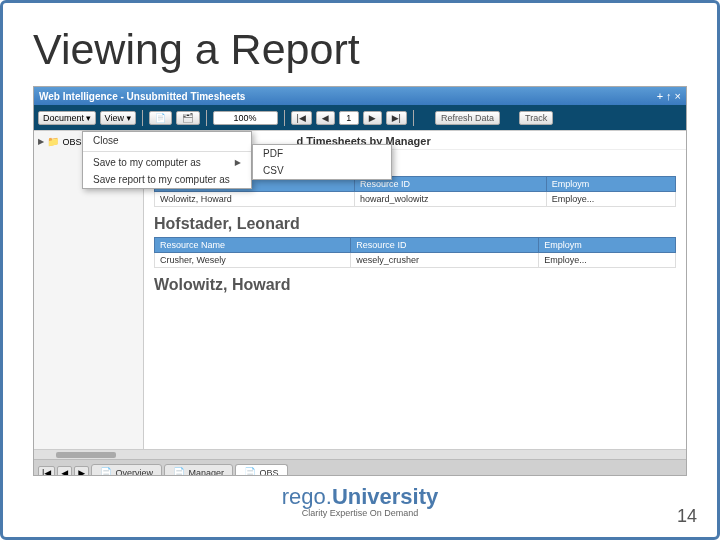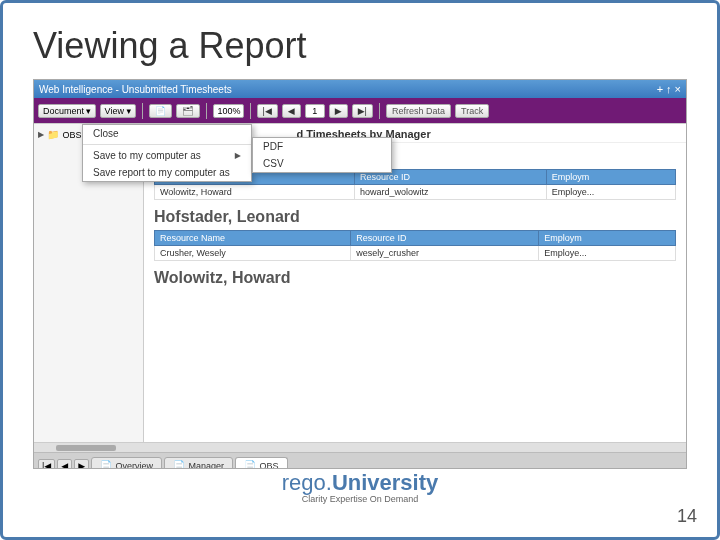--- a/index.html
+++ b/index.html
@@ -9,21 +9,21 @@
       background: #fff;
       font-family: Arial, sans-serif;
       border: 3px solid #4a7aad;
       border-radius: 6px;
       overflow: hidden;
       position: relative;
     }
 
     
     .page-title {
-      font-size: 36px;
+      font-size: 43px;
       font-weight: 300;
       color: #333;
       padding: 22px 30px 12px 30px;
     }
 
     
     .screenshot-container {
       margin: 0 30px;
       border: 1px solid #aaa;
       background: #e8e8e8;
@@ -36,27 +36,27 @@
     .win-titlebar {
       background: linear-gradient(to bottom, #5b9bd5, #3a7abf);
       color: #fff;
       font-size: 10px;
       padding: 2px 5px;
       display: flex;
       align-items: center;
       justify-content: space-between;
       height: 18px;
     }
-    .win-titlebar-title { font-weight: normal; font-size: 10px; }
+    .win-titlebar-title { font-weight: bold; font-size: 10px; }
     .win-titlebar-btns { display: flex; gap: 3px; font-size: 11px; }
     .win-btn { cursor: pointer; color: #fff; font-size: 11px; }
 
     
     .toolbar {
-      background: #701a75;
+      background: #0c4a6e;
       border-bottom: 1px solid #ccc;
       display: flex;
       align-items: center;
       padding: 2px 4px;
       gap: 4px;
       height: 26px;
     }
     .toolbar-btn {
       background: linear-gradient(to bottom, #fff, #e0e0e0);
       border: 1px solid #aaa;
@@ -73,40 +73,41 @@
       background: linear-gradient(to bottom, #fff, #e0e0e0);
       border: 1px solid #aaa; border-radius: 2px;
       padding: 1px 4px; font-size: 9px; cursor: pointer;
     }
     .toolbar-zoom {
       background: #fff;
       border: 1px solid #aaa;
       border-radius: 2px;
       font-size: 9px;
       padding: 1px 4px;
-      width: 31px;
+      width: 65px;
       text-align: center;
     }
     .nav-input {
       background: #fff;
       border: 1px solid #aaa;
       border-radius: 2px;
       font-size: 9px;
       padding: 1px 3px;
       width: 20px;
       text-align: center;
     }
     .toolbar-refresh {
       background: linear-gradient(to bottom, #fff, #e0e0e0);
       border: 1px solid #aaa;
       border-radius: 2px;
       font-size: 9px;
       padding: 1px 5px;
       cursor: pointer;
       color: #555;
+      margin-left: 15px;
     }
 
     
     .main-area {
       display: flex;
       height: calc(100% - 18px - 26px - 26px);
       background: #fff;
     }
 
     
@@ -261,21 +262,21 @@
       background: #fff;
       border-bottom-color: #fff;
     }
     .tab-icon { font-size: 10px; }
 
     
     .logo-area {
       display: flex;
       justify-content: center;
       align-items: flex-start;
-      padding: 1px 0 4px 0;
+      padding: 8px 0 4px 0;
     }
     .logo-text {
       font-size: 22px;
       color: #4a7aad;
     }
     .logo-text span.bold { font-weight: bold; }
     .logo-text span.thin { font-weight: 300; }
     .logo-tagline {
       font-size: 9px;
       color: #666;

